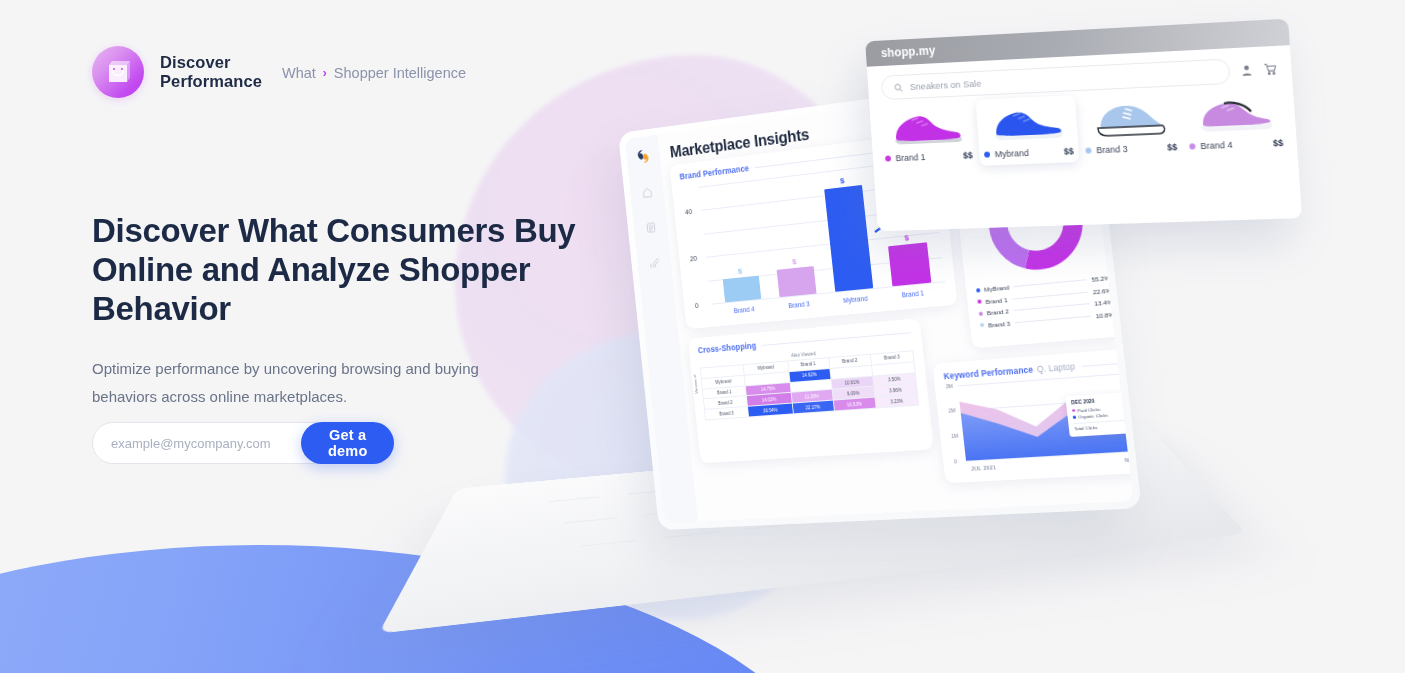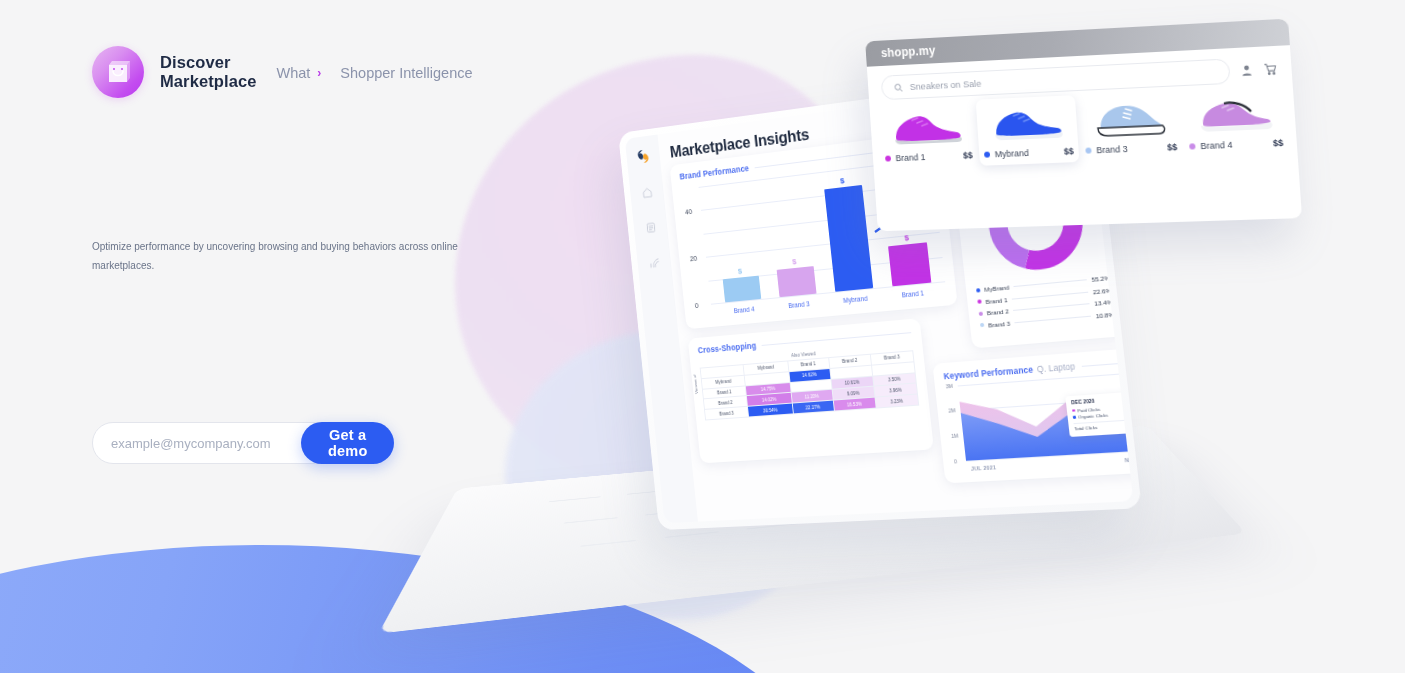--- a/index.html
+++ b/index.html
@@ -52,30 +52,30 @@
     font-size: 16.5px; font-weight: bold; line-height: 1.18;
     color: #1f2b45; letter-spacing: .1px;
   }
   .brand-words div { white-space: nowrap; }
   #breadcrumb {
     display: flex; align-items: center; gap: 7px;
     font-size: 14.5px; color: #8b93ab; margin-left: 4px; margin-top: 2px;
   }
   #breadcrumb .crumb-link { color: #8b93ab; text-decoration: none; }
   #breadcrumb .crumb-sep { color: #b93ae8; font-size: 12px; font-weight: bold; }
-  #breadcrumb .crumb-current { color: #8b93ab; margin-left: 12px; }
+  #breadcrumb .crumb-current { color: #8b93ab; }
 
   
   #hero { position: absolute; left: 92px; top: 212px; width: 510px; z-index: 5; }
   #hero h1 {
     font-size: 33px; line-height: 1.18; font-weight: bold;
     color: #1c2a46; letter-spacing: -.3px;
   }
   #hero-sub {
-    margin-top: 26px; font-size: 10px; line-height: 1.85;
+    margin-top: 26px; font-size: 15px; line-height: 1.85;
     color: #6a7489; max-width: 430px;
   }
 
   
   #signup { position: absolute; left: 92px; top: 422px; z-index: 6; height: 42px; }
   #email-wrap {
     position: absolute; left: 0; top: 0;
     width: 250px; height: 42px; border-radius: 21px;
     background: #ffffff; border: 1px solid #e3e5ec;
     display: flex; align-items: center; padding: 0 12px 0 18px;
@@ -239,30 +239,31 @@
       <path d="M6 8 L24 8 L24 25 L6 25 Z" fill="#ffffff" opacity=".88"></path>
       <path d="M6 8 L9 4 L27 4 L24 8 Z" fill="#ffffff" opacity=".55"></path>
       <path d="M24 8 L27 4 L27 21 L24 25 Z" fill="#ffffff" opacity=".35"></path>
       <circle cx="11" cy="12" r="1" fill="#c44df0"></circle>
       <circle cx="19" cy="12" r="1" fill="#c44df0"></circle>
       <path d="M10 14 C10 20 20 20 20 14" fill="none" stroke="#ffffff" stroke-width="1.6" stroke-linecap="round"></path>
     </svg>
   </div>
   <div class="brand-words">
     <div>Discover</div>
-    <div>Marketplace</div>
+    <div>Performance</div>
   </div>
   <nav id="breadcrumb">
     <a class="crumb-link" href="#">What</a>
     <span class="crumb-sep">›</span>
     <span class="crumb-current">Shopper Intelligence</span>
   </nav>
 </div>
 
 <div id="hero">
+  <h1>Discover What Consumers Buy Online and Analyze Shopper Behavior</h1>
   <p id="hero-sub">Optimize performance by uncovering browsing and buying behaviors across online marketplaces.</p>
 </div>
 
 <div id="signup">
   <div id="email-wrap">
     <input id="email-input" type="text" placeholder="example@mycompany.com" style="">
     <span id="info-icon">i</span>
   </div>
   <button id="demo-btn">Get a demo</button>
 </div>

